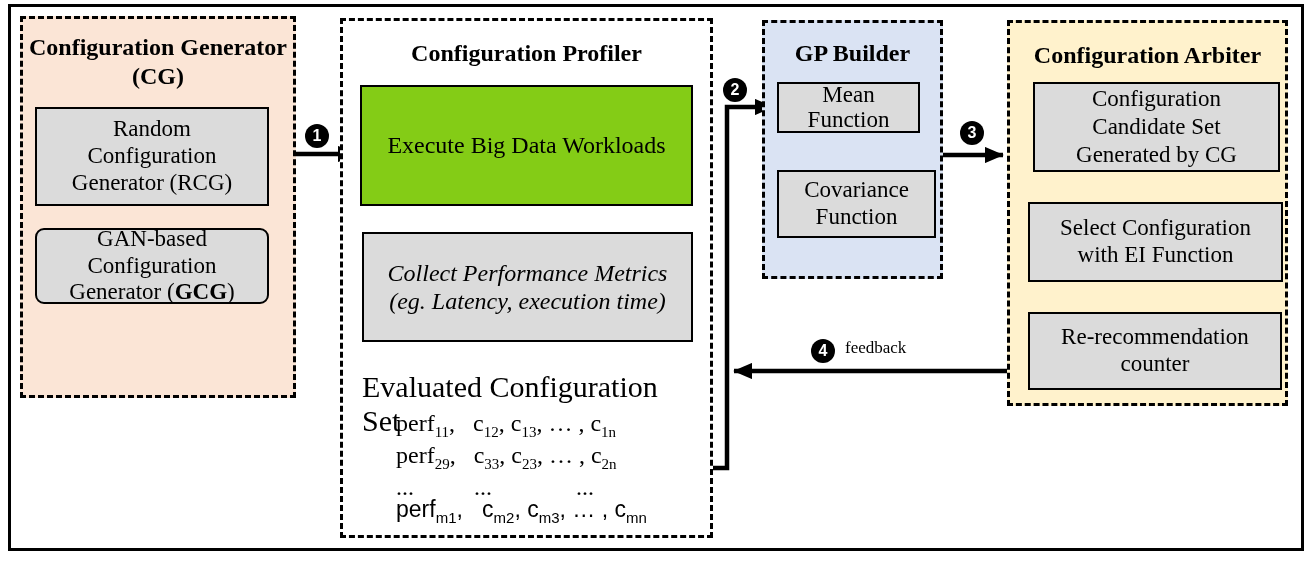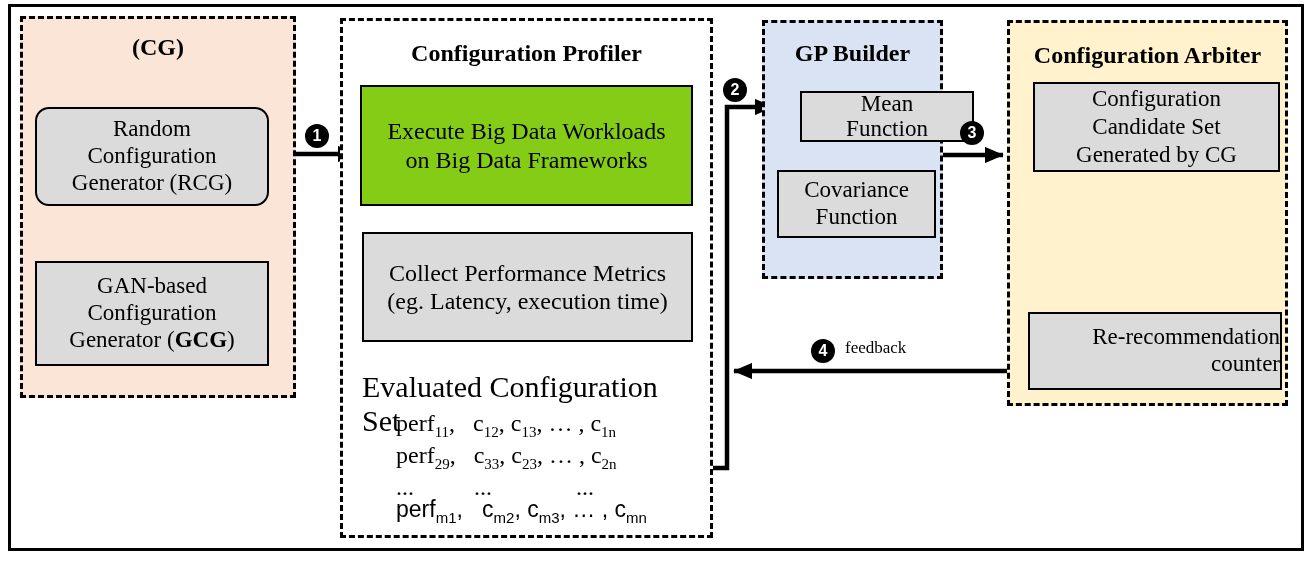--- a/index.html
+++ b/index.html
@@ -25,28 +25,28 @@
   #panel-profiler .panel-title { top:18px; }
   #panel-gp .panel-title { top:16px; }
   #panel-arbiter .panel-title { top:18px; }
 
   .gbox {
     position:absolute; border:2.5px solid #000; box-sizing:border-box;
     display:flex; flex-direction:column; align-items:center; justify-content:center;
     text-align:center; font-size:23px; line-height:1.17;
   }
   #box-rcg       { left:35px;   top:107px; width:234px; height:99px;  }
-  #box-gcg       { left:35px;   top:261px; width:234px; height:105px; }
+  #box-gcg       { left:35px;   top:228px; width:234px; height:76px;border-radius:9px; }
   #box-execute   { left:360px;  top:85px;  width:333px; height:121px; font-size:24px; }
   #box-collect   { left:362px;  top:232px; width:331px; height:110px; font-size:24px; }
-  #box-mean      { left:800px;  top:82px;  width:174px; height:51px;  line-height:1.08;margin-top:9px; }
+  #box-mean      { left:777px;  top:82px;  width:143px; height:51px;  line-height:1.08; }
   #box-cov       { left:777px;  top:170px; width:159px; height:68px;  }
   #box-candidate { left:1033px; top:82px;  width:247px; height:90px;  line-height:1.22; }
   #box-select    { left:1028px; top:202px; width:255px; height:80px;  }
-  #box-counter   { left:1028px; top:312px; width:254px; height:78px;align-items:flex-end;  }
+  #box-counter   { left:1028px; top:312px; width:254px; height:78px;  }
 
   #caption-evalset {
     position:absolute; left:362px; top:370px; width:331px;
     font-size:30px;
   }
 
   .mrow { position:absolute; left:396px; white-space:pre; font-size:24px; }
   .mrow sub { font-size:15px; line-height:0; }
   .mrow.sans { font-family:"Liberation Sans", sans-serif; font-size:23px; }
 
@@ -83,48 +83,48 @@
     <path class="arrow" d="M693,468 L727,468 L727,107 L773,107" marker-end="url(#ah)"></path>
     <path class="arrow" d="M943,155 H1003" marker-end="url(#ah)"></path>
     <path class="arrow" d="M1008,371 H734" marker-end="url(#ah)"></path>
     <path class="arrow" d="M533,343 V370" marker-end="url(#ah)"></path>
     <path class="bracket" d="M383,405 H371.5 V528 H383"></path>
     <path class="bracket" d="M680,405 H691.5 V528 H680"></path>
   </svg>
 
   <div class="panel" id="panel-cg" style="background-color: rgb(251, 229, 214);">
     <div class="panel-title">
+      <div>Configuration Generator</div>
       <div>(CG)</div>
     </div>
   </div>
 
-  <div class="gbox" id="box-rcg" style="background-color: rgb(219, 219, 219); border-radius: 14px;">
+  <div class="gbox" id="box-rcg" style="background-color: rgb(219, 219, 219);">
     <div>Random</div>
     <div>Configuration</div>
     <div>Generator (RCG)</div>
   </div>
 
   <div class="gbox" id="box-gcg" style="background-color: rgb(219, 219, 219);">
     <div>GAN-based</div>
     <div>Configuration</div>
     <div>
       <span>Generator (</span><b>GCG</b><span>)</span>
     </div>
   </div>
 
   <div class="panel" id="panel-profiler">
     <div class="panel-title">Configuration Profiler</div>
   </div>
 
   <div class="gbox" id="box-execute" style="background-color: #84cc16;">
     <div>Execute Big Data Workloads</div>
-    <div>on Big Data Frameworks</div>
   </div>
 
-  <div class="gbox" id="box-collect" style="background-color: rgb(219, 219, 219);">
+  <div class="gbox" id="box-collect" style="background-color: rgb(219, 219, 219); font-style: italic;">
     <div>Collect Performance Metrics</div>
     <div>(eg. Latency, execution time)</div>
   </div>
 
   <div id="caption-evalset">Evaluated Configuration Set</div>
 
   <div>
       <div class="mrow" style="top: 410px;"><span>perf</span><sub>11</sub><span>,   c</span><sub>12</sub><span>, c</span><sub>13</sub><span>, … , c</span><sub>1n</sub></div>
       <div class="mrow" style="top: 442px;"><span>perf</span><sub>29</sub><span>,   c</span><sub>33</sub><span>, c</span><sub>23</sub><span>, … , c</span><sub>2n</sub></div>
       <div class="mrow" style="top: 474px;"><span>...          ...              ...</span></div>
@@ -148,20 +148,24 @@
   <div class="panel" id="panel-arbiter" style="background-color: rgb(255, 242, 204);">
     <div class="panel-title">Configuration Arbiter</div>
   </div>
 
   <div class="gbox" id="box-candidate" style="background-color: rgb(219, 219, 219);">
     <div>Configuration</div>
     <div>Candidate Set</div>
     <div>Generated by CG</div>
   </div>
 
+  <div class="gbox" id="box-select" style="background-color: rgb(219, 219, 219);">
+    <div>Select Configuration</div>
+    <div>with EI Function</div>
+  </div>
 
   <div class="gbox" id="box-counter" style="background-color: rgb(219, 219, 219);">
     <div>Re-recommendation</div>
     <div>counter</div>
   </div>
 
   <div class="badge" id="badge-1">1</div>
   <div class="badge" id="badge-2">2</div>
   <div class="badge" id="badge-3">3</div>
   <div class="badge" id="badge-4">4</div>

